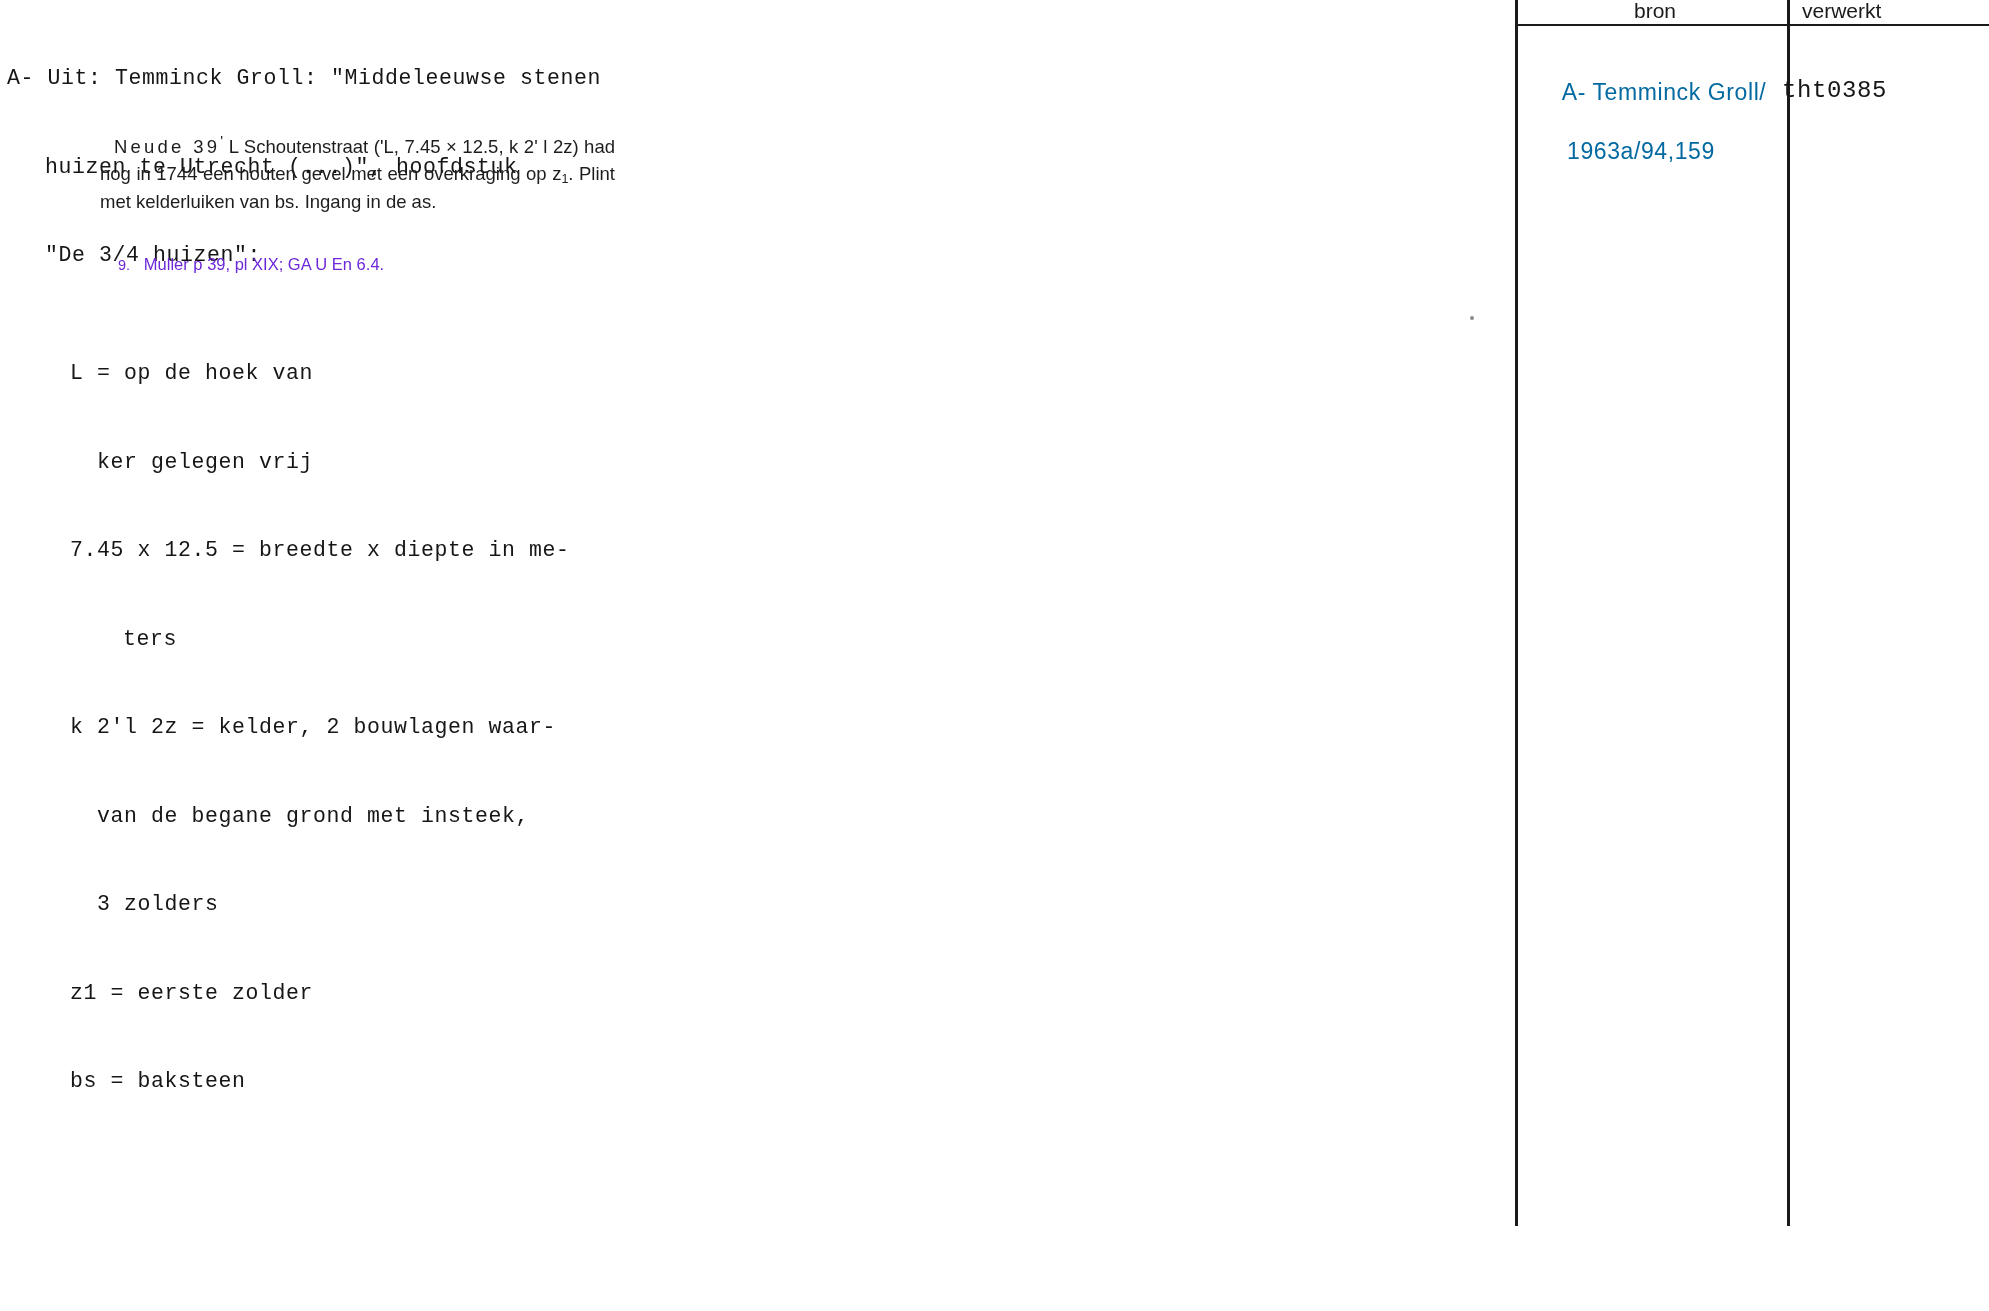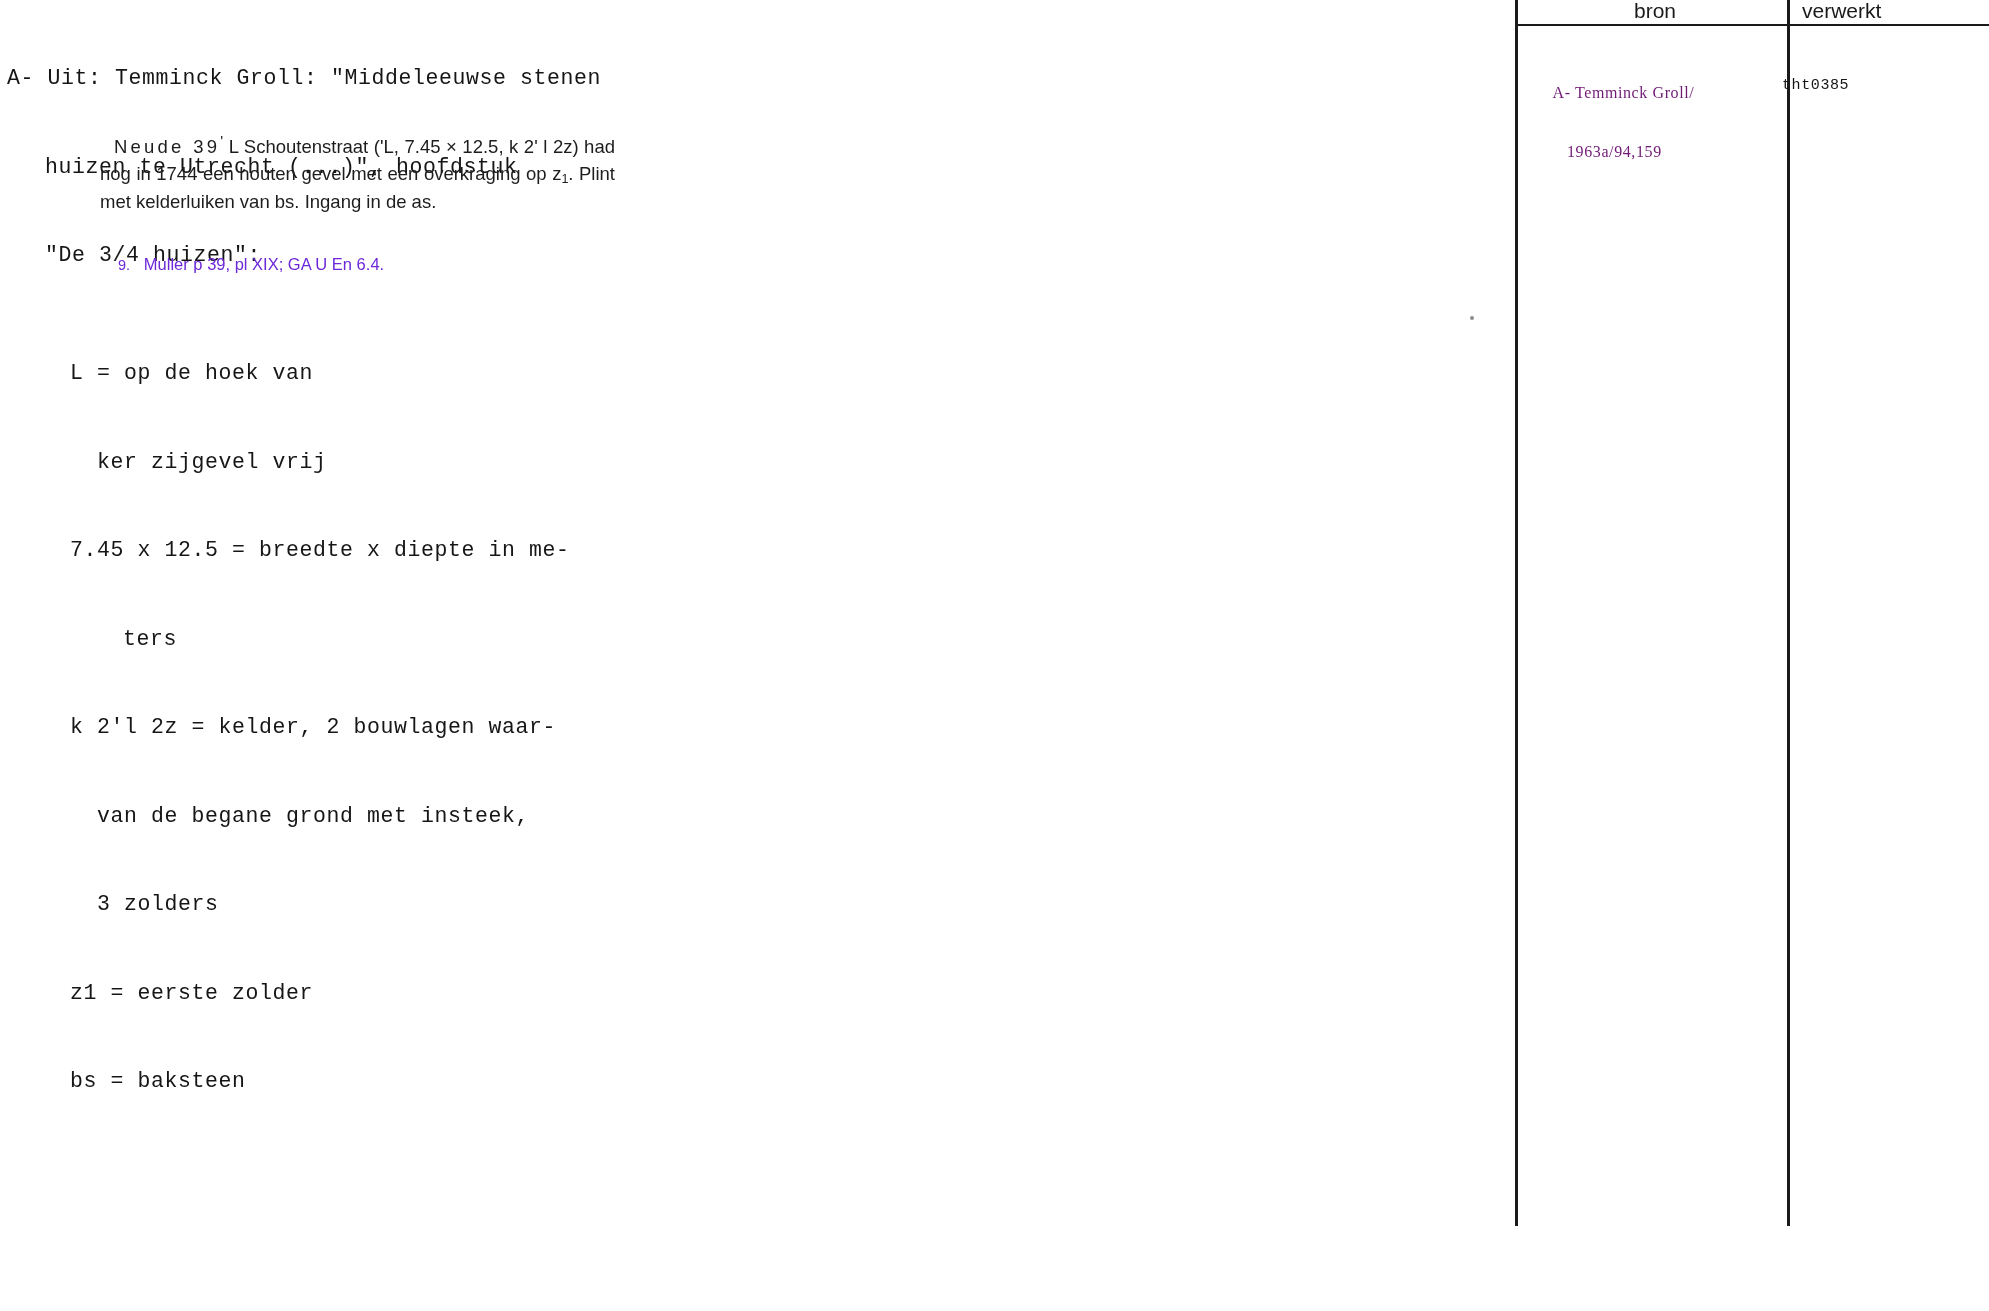--- a/index.html
+++ b/index.html
@@ -128,35 +128,35 @@
     color: #1a1a1a;
     white-space: pre;
   }
   .col-head.bron { left: 124px; top: -1px; }
   .col-head.verwerkt { left: 292px; top: -1px; }
 
   .cell-source {
     position: absolute;
     left: 25px;
     top: 48px;
-    font-family: Liberation Serif, serif;
-    font-size: 16px;
+    font-family: Liberation Sans, sans-serif;
+    font-size: 23px;
     line-height: 29.5px;
     letter-spacing: 0.6px;
-    color: #701a75;
+    color: #0369a1;
     white-space: pre;
   }
   .cell-source .l2 { padding-left: 32px; display: block; }
 
   .cell-code {
     position: absolute;
     left: 272px;
     top: 77px;
     font-family: "Liberation Mono", monospace;
-    font-size: 15px;
+    font-size: 24px;
     letter-spacing: 0.6px;
     color: #161616;
     white-space: pre;
   }
 
   .speck {
     position: absolute;
     left: -40px;
     top: 316px;
     width: 4px;
@@ -175,21 +175,21 @@
     <span class="ln i2">huizen te Utrecht (...)", hoofdstuk</span>
     <span class="ln i3">"De 3/4 huizen":</span>
   </div>
 
   <div class="quote"><span class="spaced">Neude  39</span><span class="sup">'</span><span> L Schoutenstraat ('L, 7.45 × 12.5, k 2' l 2z) had nog in 1744 een houten gevel met een overkraging op z</span><sub>1</sub><span>. Plint met kelderluiken van bs. Ingang in de as.</span></div>
 
   <div class="footnote"><span class="fn-num">9.</span>   <span>Muller p 39, pl XIX; GA U En 6.4.</span></div>
 
   <div class="typed remarks">
     <span class="rl ind1">L = op de hoek van</span>
-    <span class="rl ind2">ker zijgevel vrij</span>
+    <span class="rl ind2">ker gelegen vrij</span>
     <span class="rl ind1">7.45 x 12.5 = breedte x diepte in me-</span>
     <span class="rl ind3">ters</span>
     <span class="rl ind1">k 2'l 2z = kelder, 2 bouwlagen waar-</span>
     <span class="rl ind2">van de begane grond met insteek,</span>
     <span class="rl ind2">3 zolders</span>
     <span class="rl ind1">z1 = eerste zolder</span>
     <span class="rl ind1">bs = baksteen</span>
     
     
   </div>

